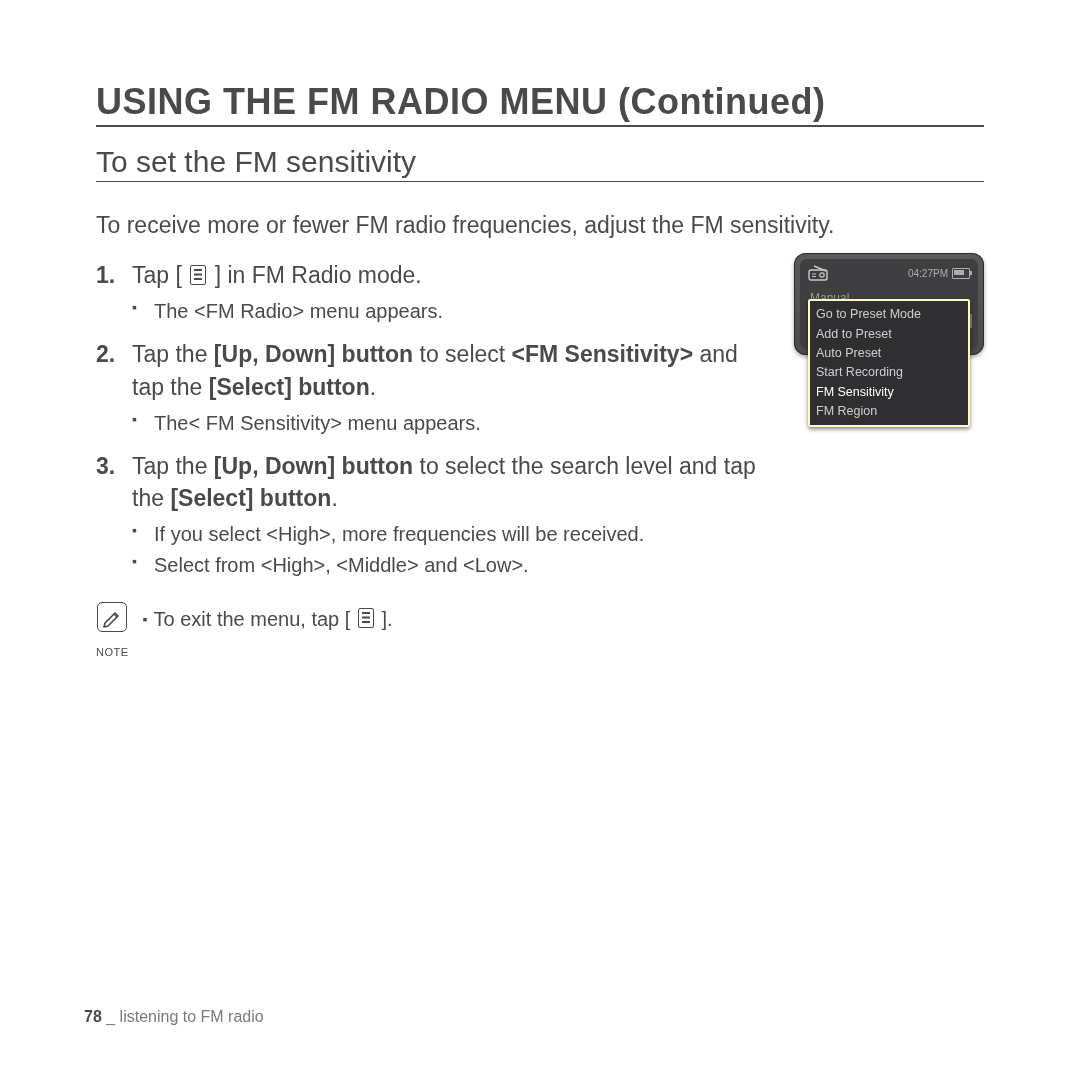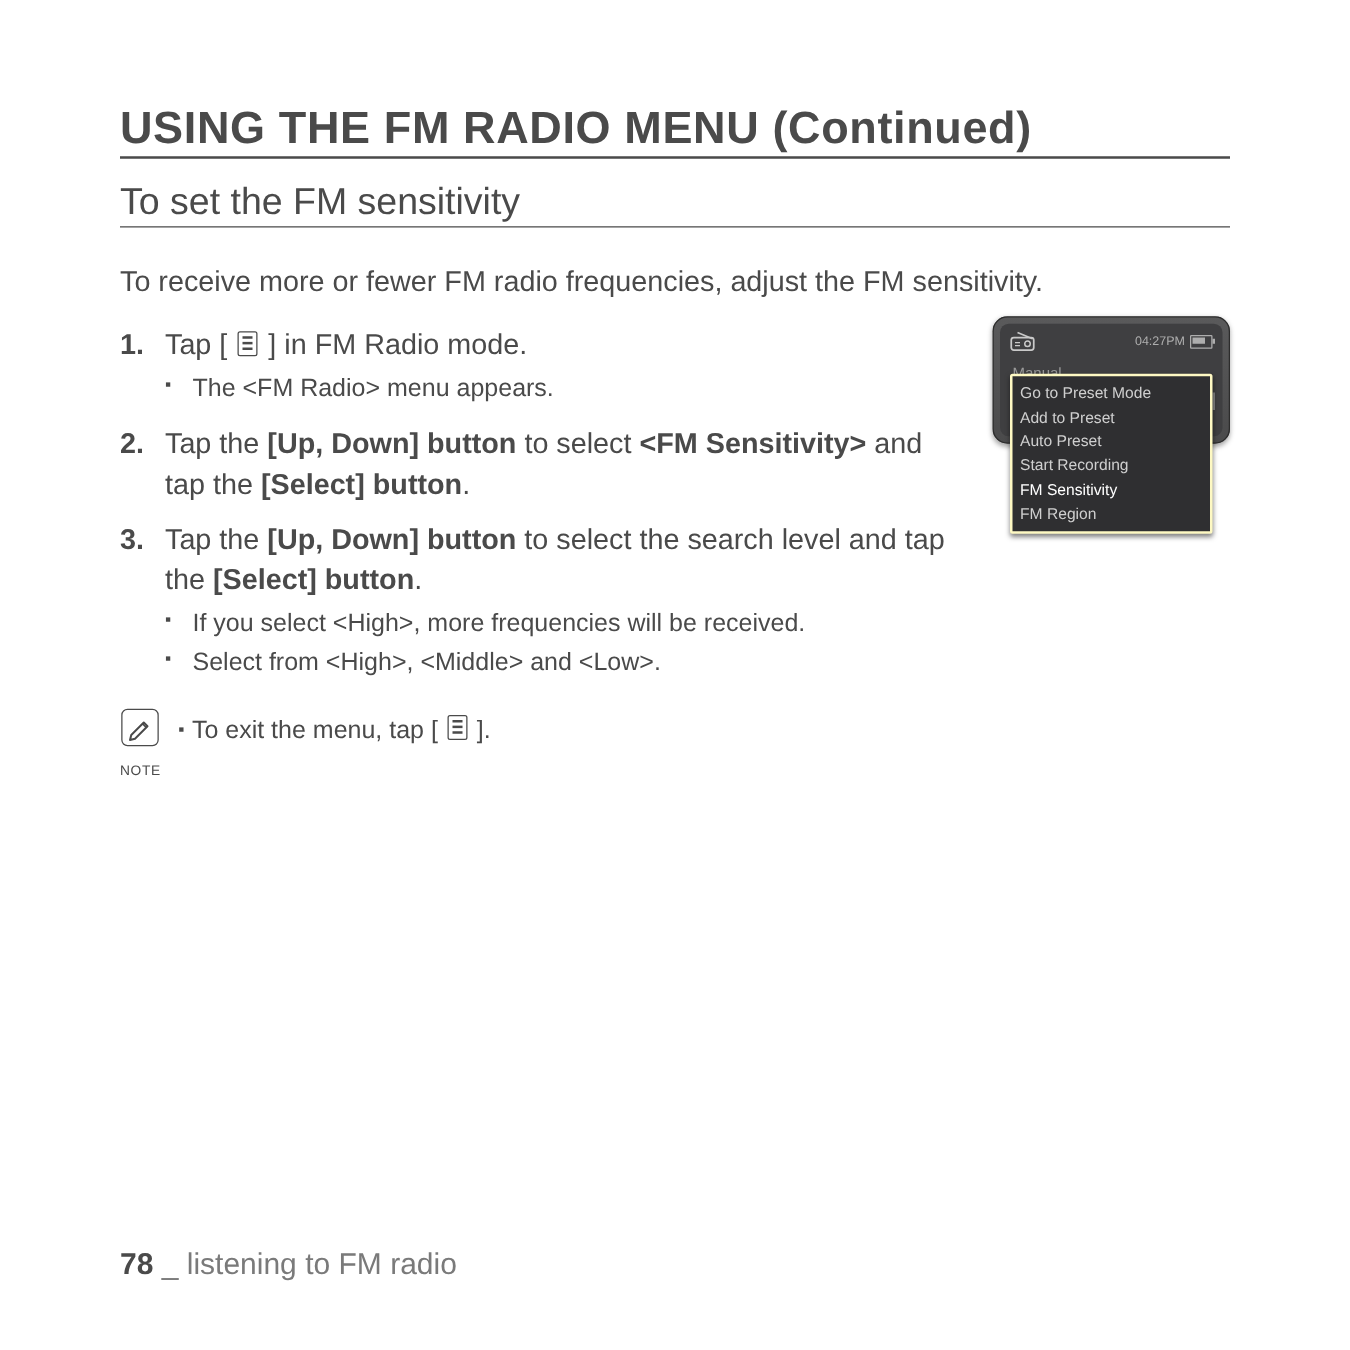--- a/index.html
+++ b/index.html
@@ -41,21 +41,21 @@
   .freq .d{font-size:34px;font-weight:300;color:rgba(255,255,255,.18)}
   .menu-panel{position:relative;margin-top:-10px;background:#2f2f31;border:2px solid #fef9c3;border-radius:2px;box-shadow:0 2px 4px rgba(0,0,0,.5);padding:4px 6px}
   .menu-panel .mi{font-size:12.5px;line-height:1.55;color:#cfcfcf;white-space:nowrap}
   .menu-panel .mi.sel{color:#fff}
   .rbars{position:absolute;right:-2px;top:50%;transform:translateY(-50%);display:flex;align-items:flex-end;gap:2px;opacity:.5}
   .rbars span{display:block;width:2px;background:#c9c9c9}
   .rbars span:nth-child(1){height:14px}
   .rbars span:nth-child(2){height:18px}
   .rbars span:nth-child(3){height:14px}
   
-  .footer{position:absolute;left:96px;bottom:54px;font-size:24px;color:#7a7a7a}
+  .footer{position:absolute;left:84px;bottom:54px;font-size:16px;color:#7a7a7a}
   .footer .pn{font-weight:bold;color:#4a4a4a}
 </style>
 </head>
 <body>
 
 <div class="page">
   <h1 class="h1">USING THE FM RADIO MENU (Continued)</h1>
   <h2 class="h2">To set the FM sensitivity</h2>
   <p class="intro">To receive more or fewer FM radio frequencies, adjust the FM sensitivity.</p>
 
@@ -65,20 +65,23 @@
         <li>
           <span>Tap [</span>
           <span class="menu-icon"></span>
           <span>] in FM Radio mode.</span>
           <ul class="sub">
             <li>The &lt;FM Radio&gt; menu appears.</li>
           </ul>
         </li>
         <li>
           <span>Tap the </span><span class="b">[</span><span class="b">Up, Down] button</span><span> to select </span><span class="b">&lt;FM Sensitivity&gt;</span><span> and tap the </span><span class="b">[Select] button</span><span>.</span>
+          <ul class="sub">
+            <li>The&lt; FM Sensitivity&gt; menu appears.</li>
+          </ul>
         </li>
         <li>
           <span>Tap the </span><span class="b">[Up, Down] button</span><span> to select the search level and tap the </span><span class="b">[Select] button</span><span>.</span>
           <ul class="sub">
             <li>If you select &lt;High&gt;, more frequencies will be received.</li>
             <li>Select from &lt;High&gt;, &lt;Middle&gt; and &lt;Low&gt;.</li>
           </ul>
         </li>
       </ol>
 

